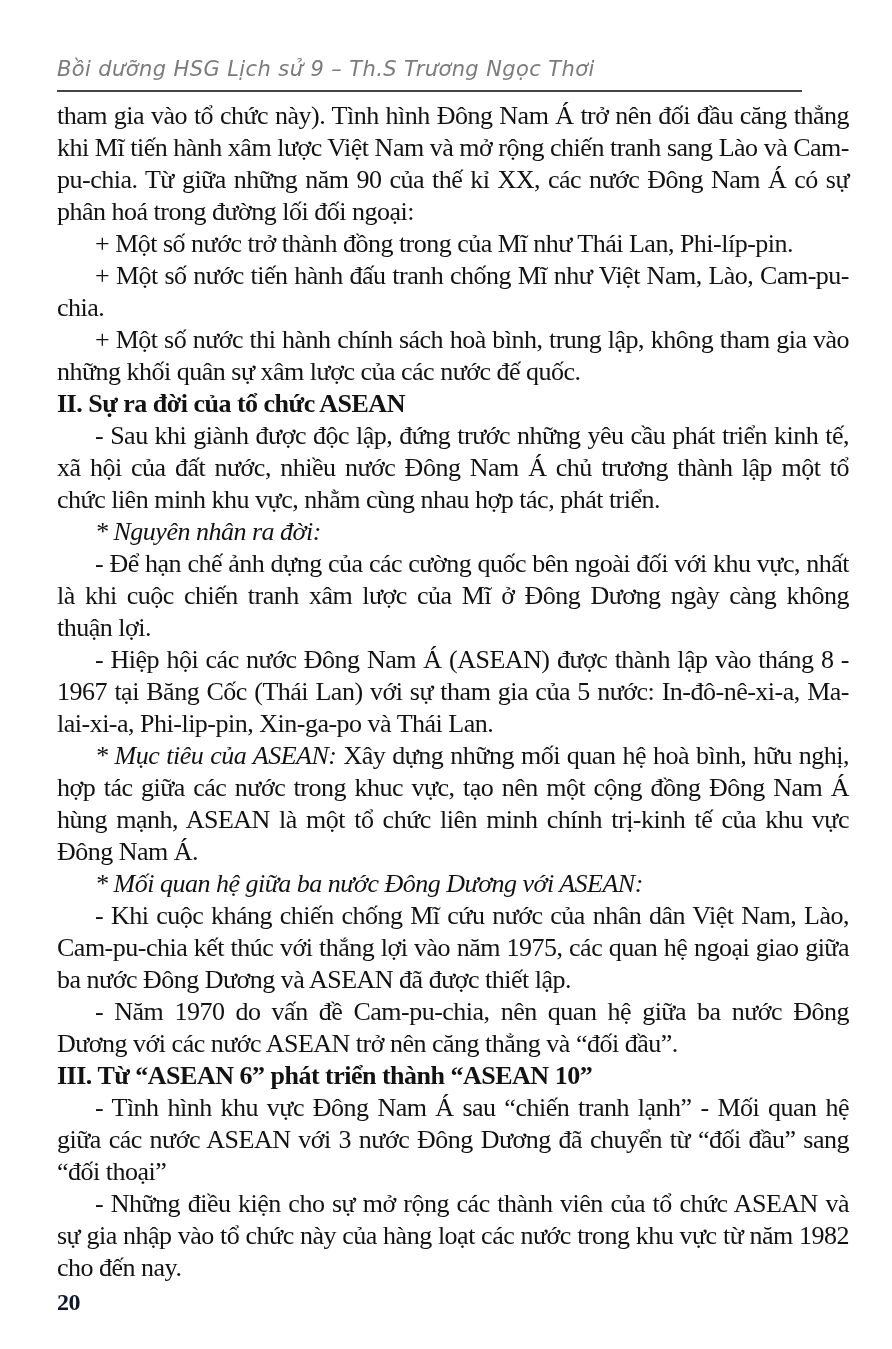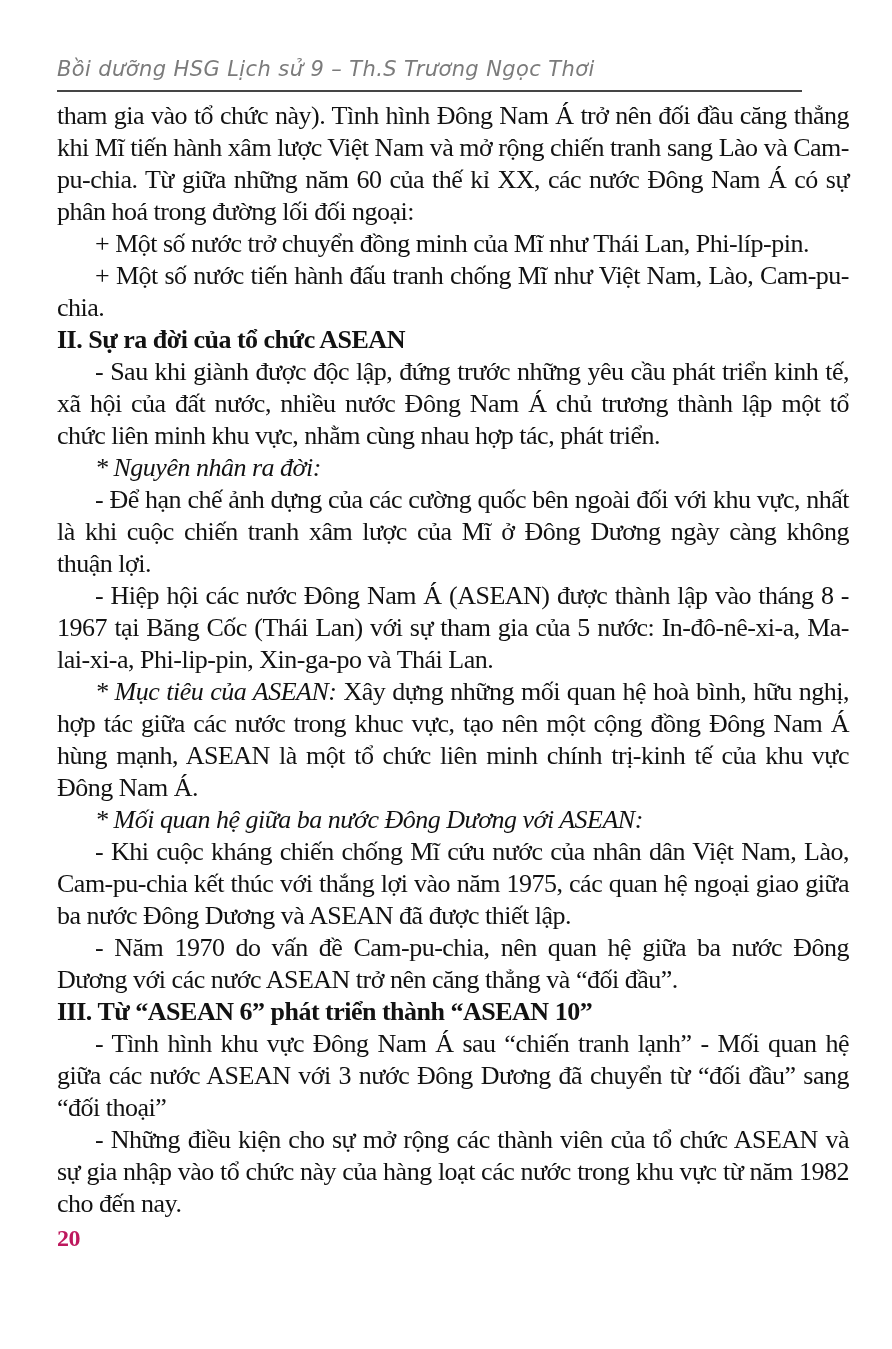--- a/index.html
+++ b/index.html
@@ -48,42 +48,43 @@
   .head {
     font-weight: bold;
     text-align: left;
   }
   .it { font-style: italic; }
   .pagenum {
     margin-top: 3px;
     font-family: "Liberation Serif", "DejaVu Serif", serif;
     font-weight: bold;
     font-size: 24px;
-    color: #be185d;
+    color: #0f172a;
     line-height: 30px;
   }
 </style>
 </head>
 <body>
 
 <div class="page">
 
   <div>
     <div class="running-head">Bồi dưỡng HSG Lịch sử 9 – Th.S Trương Ngọc Thơi</div>
     <hr class="header-rule">
   </div>
 
   <div class="body-text">
 
-    <p>tham gia vào tổ chức này). Tình hình Đông Nam Á trở nên đối đầu căng thẳng khi Mĩ tiến hành xâm lược Việt Nam và mở rộng chiến tranh sang Lào và Cam-pu-chia. Từ giữa những năm 60 của thế kỉ XX, các nước Đông Nam Á có sự phân hoá trong đường lối đối ngoại:</p>
+    <p>tham gia vào tổ chức này). Tình hình Đông Nam Á trở nên đối đầu căng thẳng khi Mĩ tiến hành xâm lược Việt Nam và mở rộng chiến tranh sang Lào và Cam-pu-chia. Từ giữa những năm 90 của thế kỉ XX, các nước Đông Nam Á có sự phân hoá trong đường lối đối ngoại:</p>
 
-    <p class="ind">+ Một số nước trở chuyển đồng minh của Mĩ như Thái Lan, Phi-líp-pin.</p>
+    <p class="ind">+ Một số nước trở thành đồng trong của Mĩ như Thái Lan, Phi-líp-pin.</p>
 
     <p class="ind">+ Một số nước tiến hành đấu tranh chống Mĩ như Việt Nam, Lào, Cam-pu-chia.</p>
 
+    <p class="ind">+ Một số nước thi hành chính sách hoà bình, trung lập, không tham gia vào những khối quân sự xâm lược của các nước đế quốc.</p>
 
     <p class="head">II. Sự ra đời của tổ chức ASEAN</p>
 
     <p class="ind">- Sau khi giành được độc lập, đứng trước những yêu cầu phát triển kinh tế, xã hội của đất nước, nhiều nước Đông Nam Á chủ trương thành lập một tổ chức liên minh khu vực, nhằm cùng nhau hợp tác, phát triển.</p>
 
     <p class="ind it">* Nguyên nhân ra đời:</p>
 
     <p class="ind">- Để hạn chế ảnh dựng của các cường quốc bên ngoài đối với khu vực, nhất là khi cuộc chiến tranh xâm lược của Mĩ ở Đông Dương ngày càng không thuận lợi.</p>
 
 

